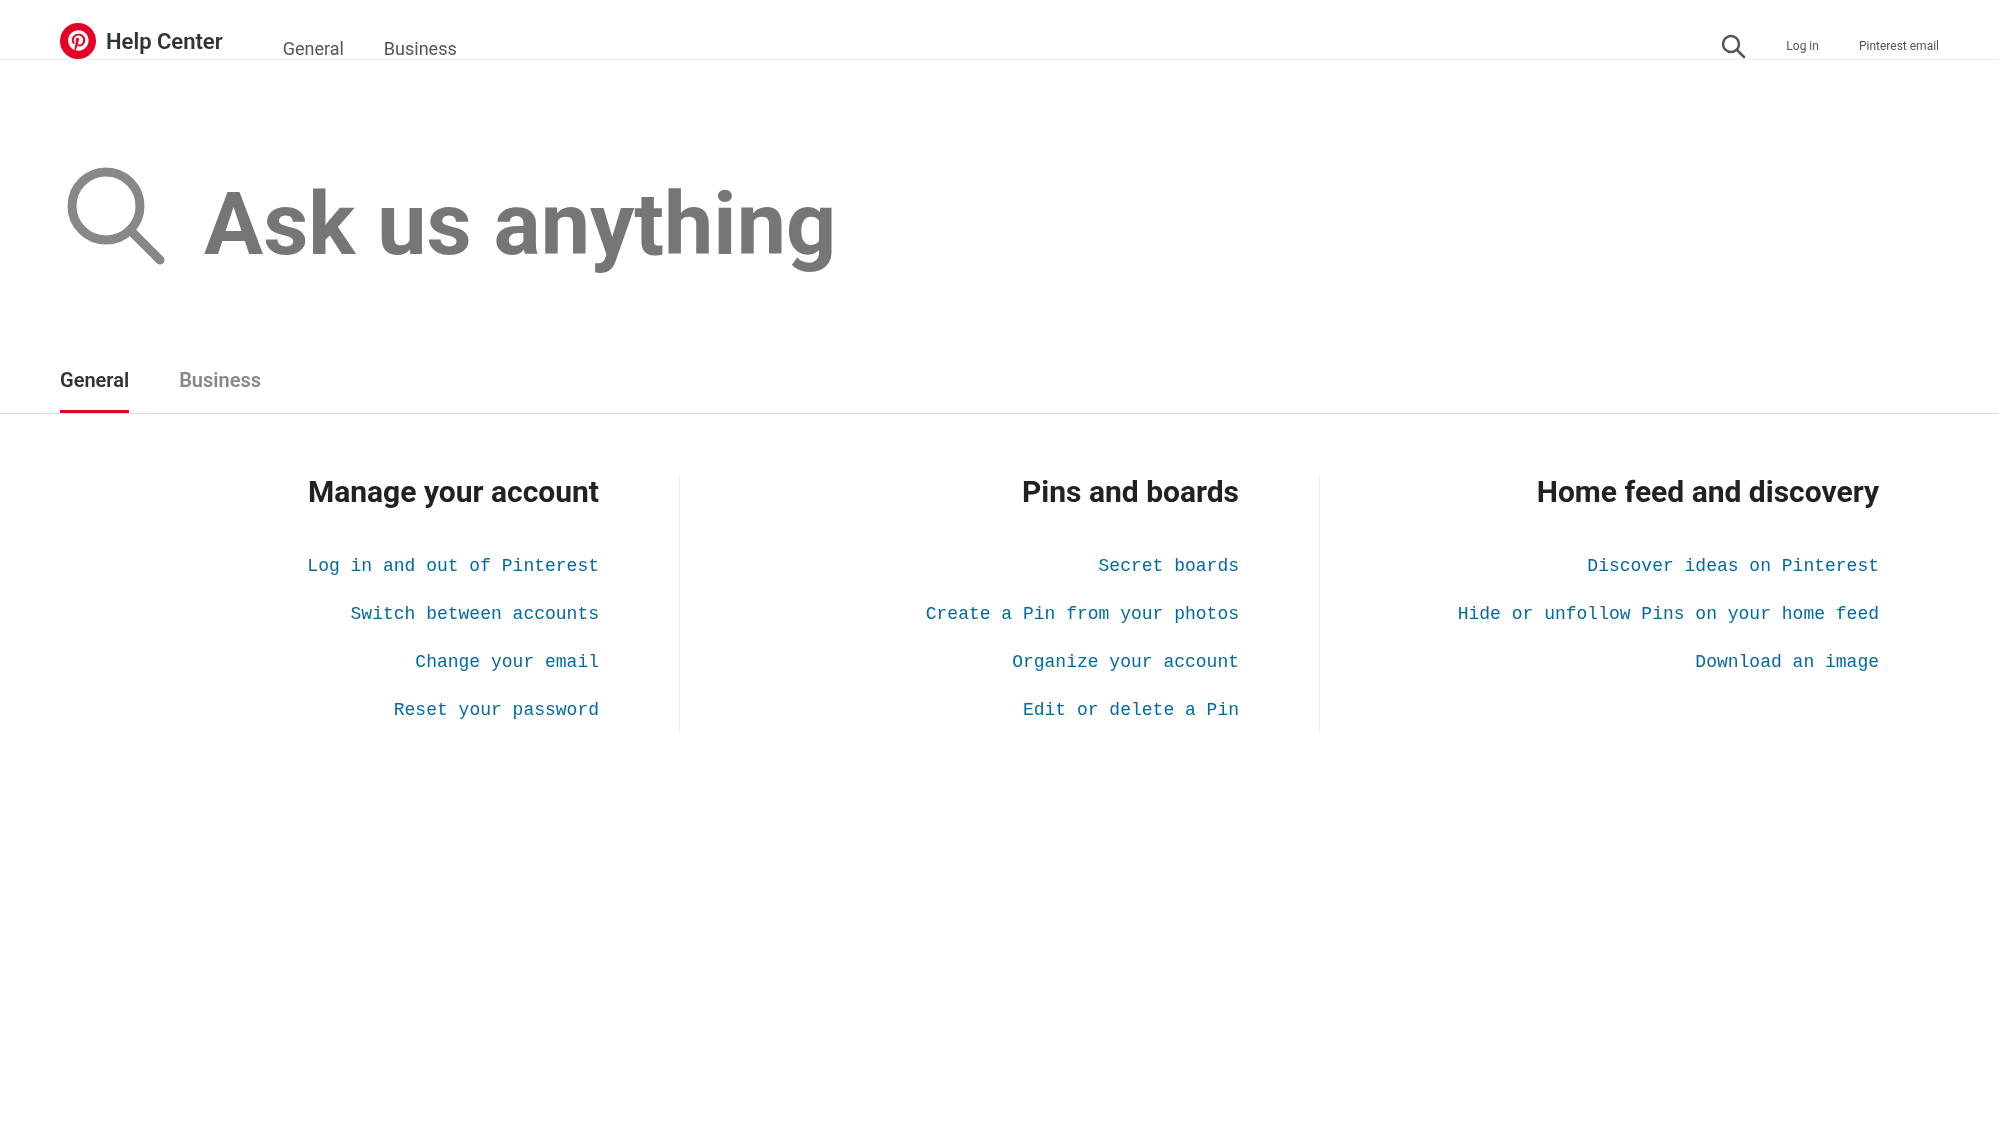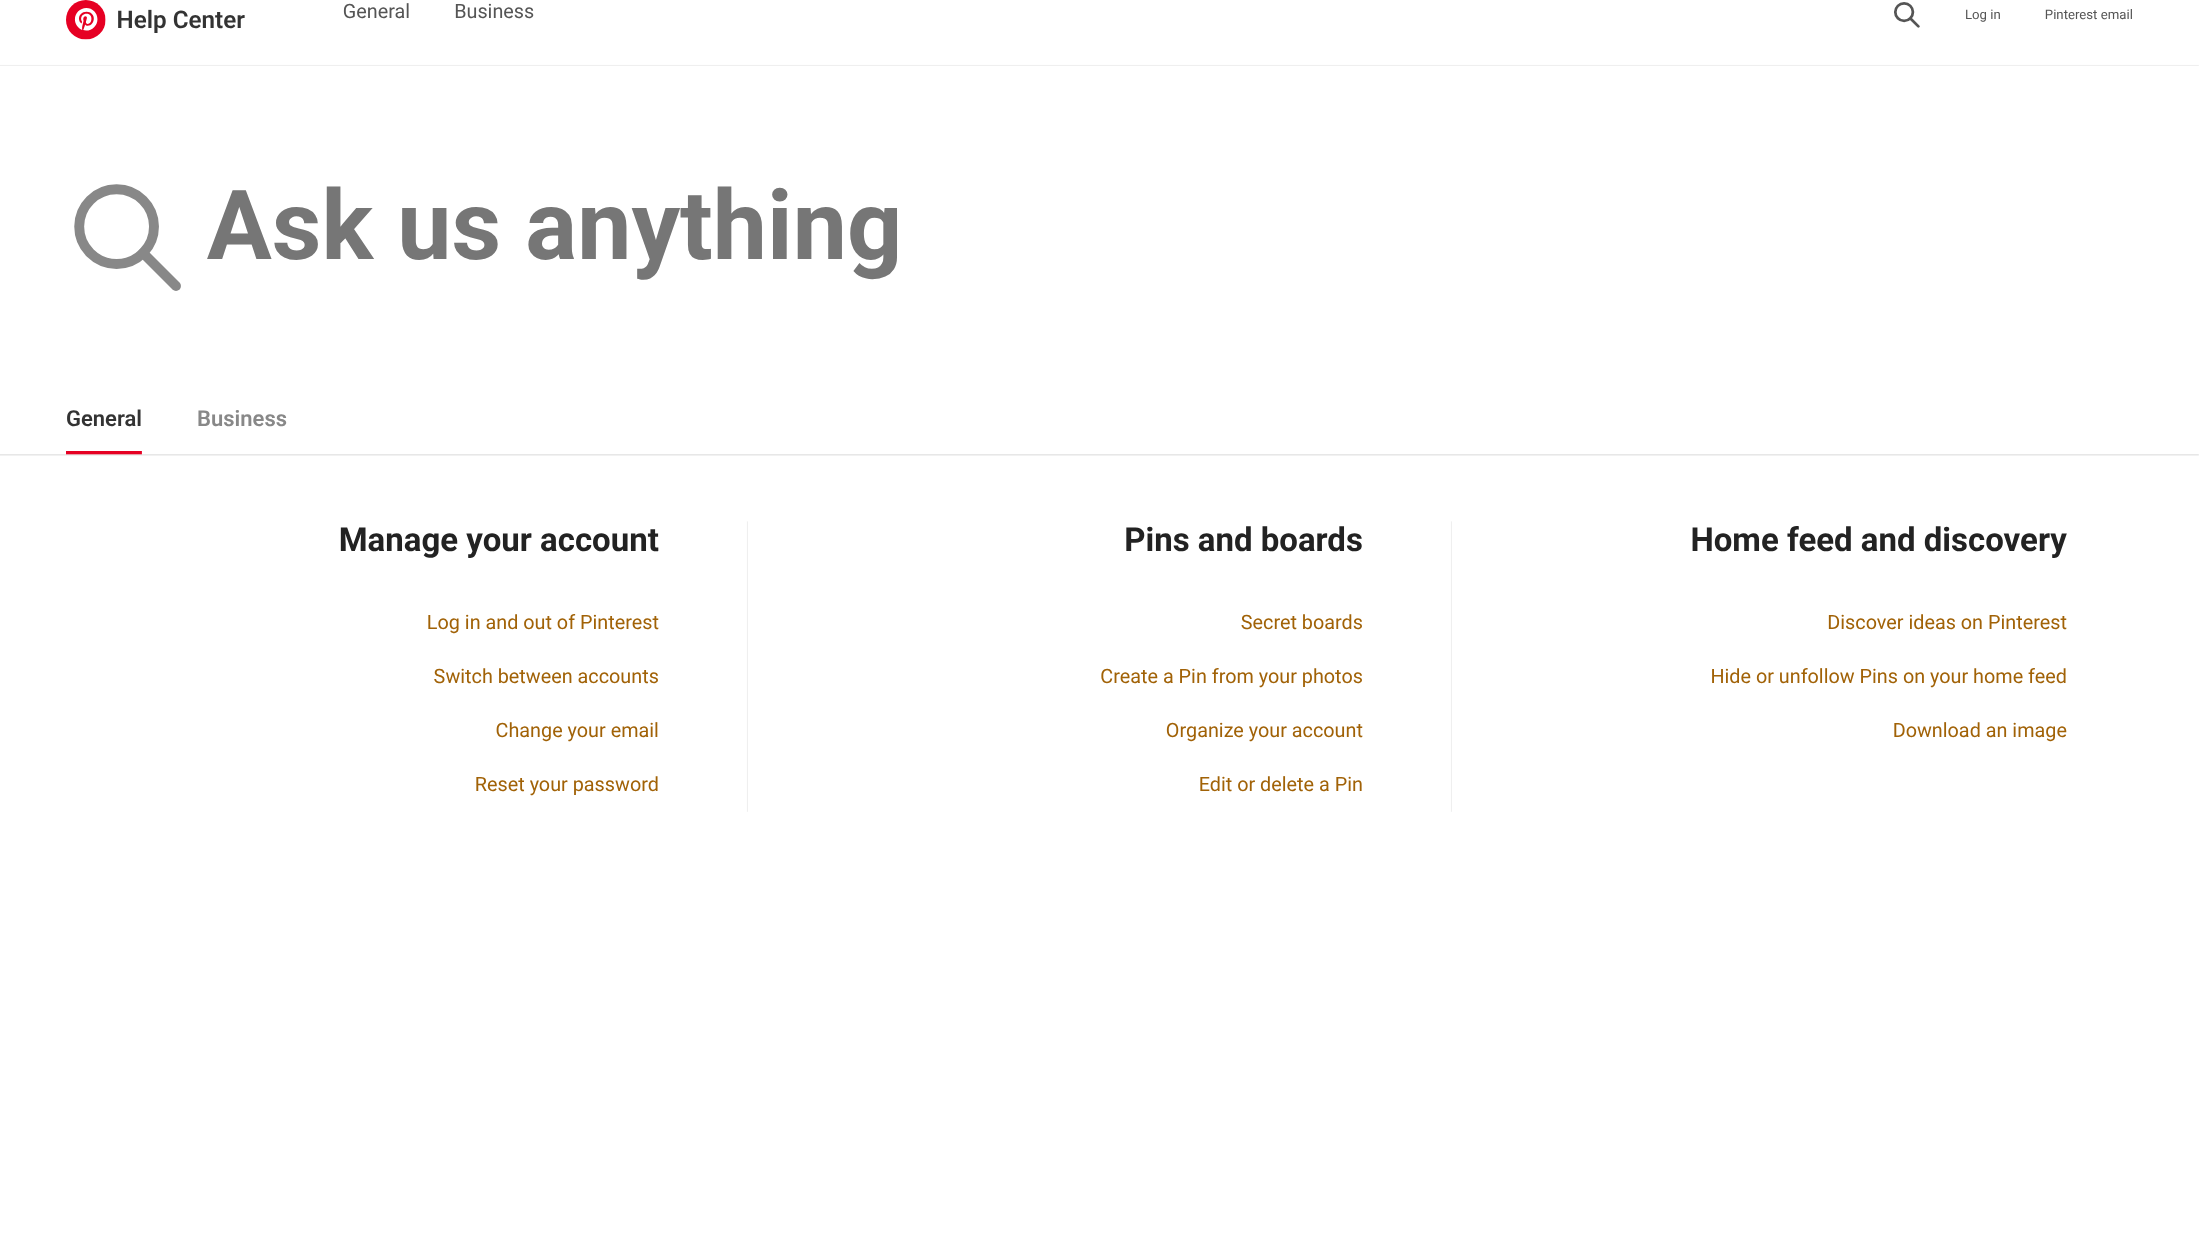--- a/index.html
+++ b/index.html
@@ -12,26 +12,25 @@
       font-family: -apple-system, BlinkMacSystemFont, 'Segoe UI', Roboto, Helvetica, Arial, sans-serif;
       background: #fff;
       color: #333;
       width: 1999px;
       min-height: 1138px;
     }
 
     
     header {
       display: flex;
-      align-items: flex-start;
+      align-items: flex-end;
       padding: 0 60px;
       height: 60px;
       border-bottom: 1px solid #efefef;
       background: #fff;
-      gap: 29px;
     }
 
     .logo-area {
       display: flex;
       align-items: center;
       gap: 10px;
       text-decoration: none;
     }
 
     .pinterest-logo {
@@ -83,22 +82,22 @@
     }
 
     
     .hero {
       padding: 100px 60px 80px 60px;
       background: #fff;
     }
 
     .hero-content {
       display: flex;
-      align-items: flex-start;
-      gap: 18px;
+      align-items: flex-end;
+      gap: 34px;
     }
 
     .hero-title {
       font-size: 88px;
       font-weight: 700;
       color: #767676;
       line-height: 1.05;
     }
 
     
@@ -150,25 +149,26 @@
     }
 
     .column-links {
       display: flex;
       flex-direction: column;
       gap: 0;
     }
 
     .column-link {
       font-size: 18px;
-      color: #a16207;
+      color: #0369a1;
       text-decoration: none;
       padding: 14px 0;
       display: block;
       border-bottom: none;
+      font-family: Liberation Mono, monospace;
     }
 
     .divider {
       width: 1px;
       background: #efefef;
       margin: 0 20px;
     }
   </style>
 </head>
 <body>

